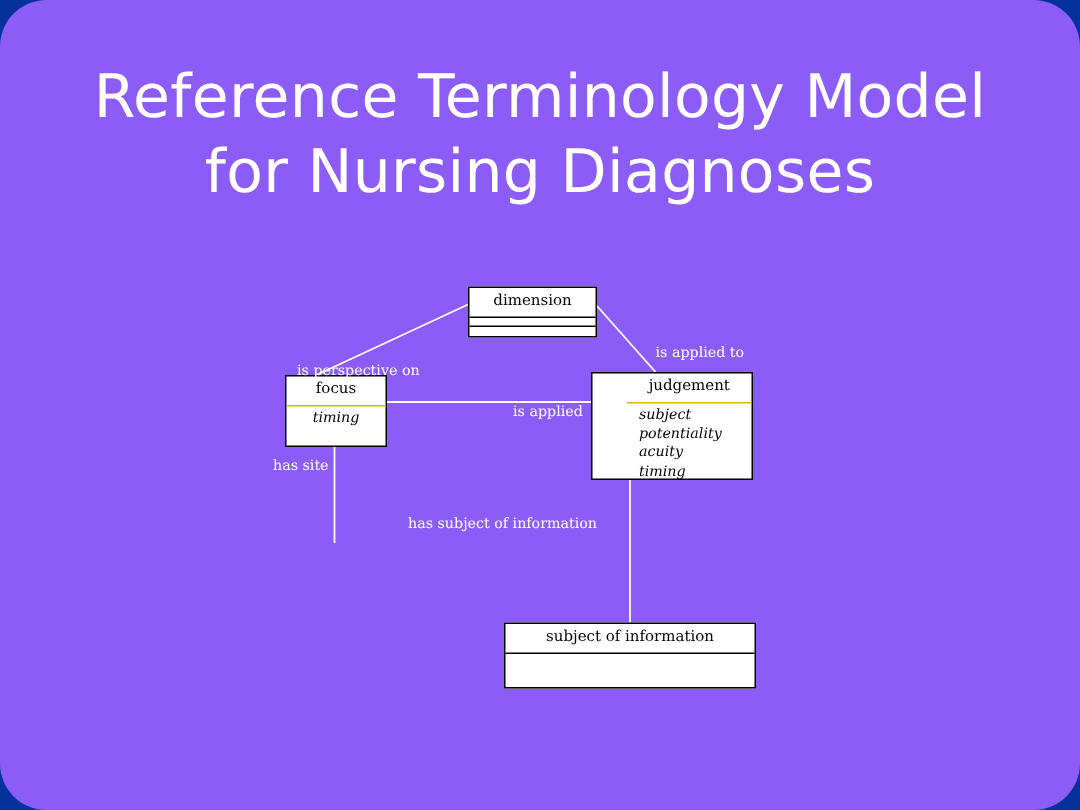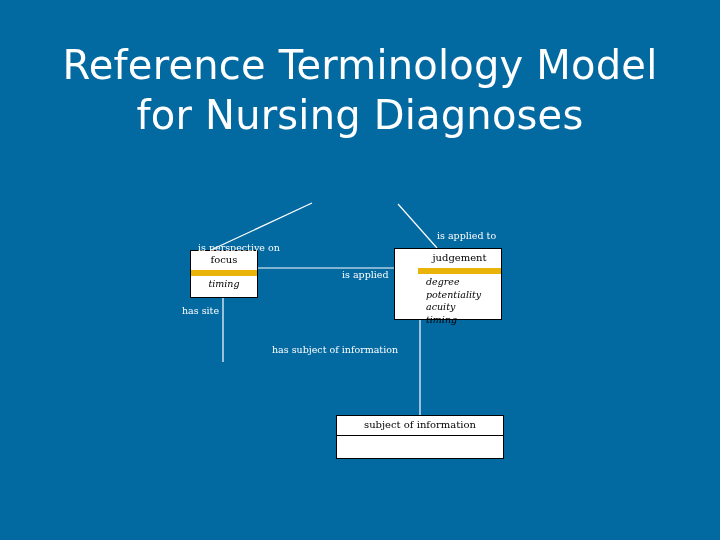--- a/index.html
+++ b/index.html
@@ -10,21 +10,22 @@
     width: 720px;
     height: 540px;
     background: #03339a;
     font-family: "Liberation Sans", sans-serif;
     overflow: hidden;
   }
   #slide {
     position: relative;
     width: 720px;
     height: 540px;
-    background: #0369a1;
+    background: #8b5cf6;
+    border-radius: 31px;
   }
   
   #title {
     position: absolute;
     left: 40px;
     top: 40px;
     width: 640px;
     text-align: center;
     color: #ffffff;
     font-family: "DejaVu Sans", sans-serif;
@@ -68,21 +69,21 @@
     white-space: nowrap;
   }
   .uml-name.plain {
     font-style: normal;
   }
   .uml-compartment {
     border-top: 1px solid #000000;
     box-sizing: border-box;
   }
   .uml-attrs {
-    border-top: 6px solid #eab308;
+    border-top: 1px solid #eab308;
     color: #000000;
     font-family: "DejaVu Serif", serif;
     font-style: italic;
     font-size: 9.5px;
     line-height: 12.5px;
     padding: 2px 0 2px 8px;
     box-sizing: border-box;
     text-align: left;
   }
   .uml-attrs .attr {
@@ -124,32 +125,37 @@
 
       <line x1="398" y1="204" x2="437" y2="248" stroke="#ffffff" stroke-width="1.2"></line>
 
       <line x1="258" y1="268" x2="394" y2="268" stroke="#ffffff" stroke-width="1.2"></line>
 
       <line x1="223" y1="298" x2="223" y2="362" stroke="#ffffff" stroke-width="1.2"></line>
 
       <line x1="420" y1="320" x2="420" y2="415" stroke="#ffffff" stroke-width="1.2"></line>
     </svg>
 
+    <div class="uml-box" id="box-dimension">
+      <div class="uml-name plain">dimension</div>
+      <div class="uml-compartment uml-empty" style="height:6px;"></div>
+      <div class="uml-compartment uml-empty" style="height:8px;"></div>
+    </div>
 
     <div class="uml-box" id="box-focus">
       <div class="uml-name">focus</div>
       <div class="uml-attrs" style="text-align:center;padding-left:0;">
         <span class="attr">timing</span>
       </div>
     </div>
 
     <div class="uml-box" id="box-judgement">
       <div class="uml-name">judgement</div>
       <div class="uml-attrs">
-        <span class="attr">degree</span>
+        <span class="attr">subject</span>
         <span class="attr">potentiality</span>
         <span class="attr">acuity</span>
         <span class="attr">timing</span>
       </div>
     </div>
 
 
     <div class="uml-box" id="box-subject">
       <div class="uml-name">subject of information</div>
       <div class="uml-compartment uml-empty" style="height:22px;"></div>

